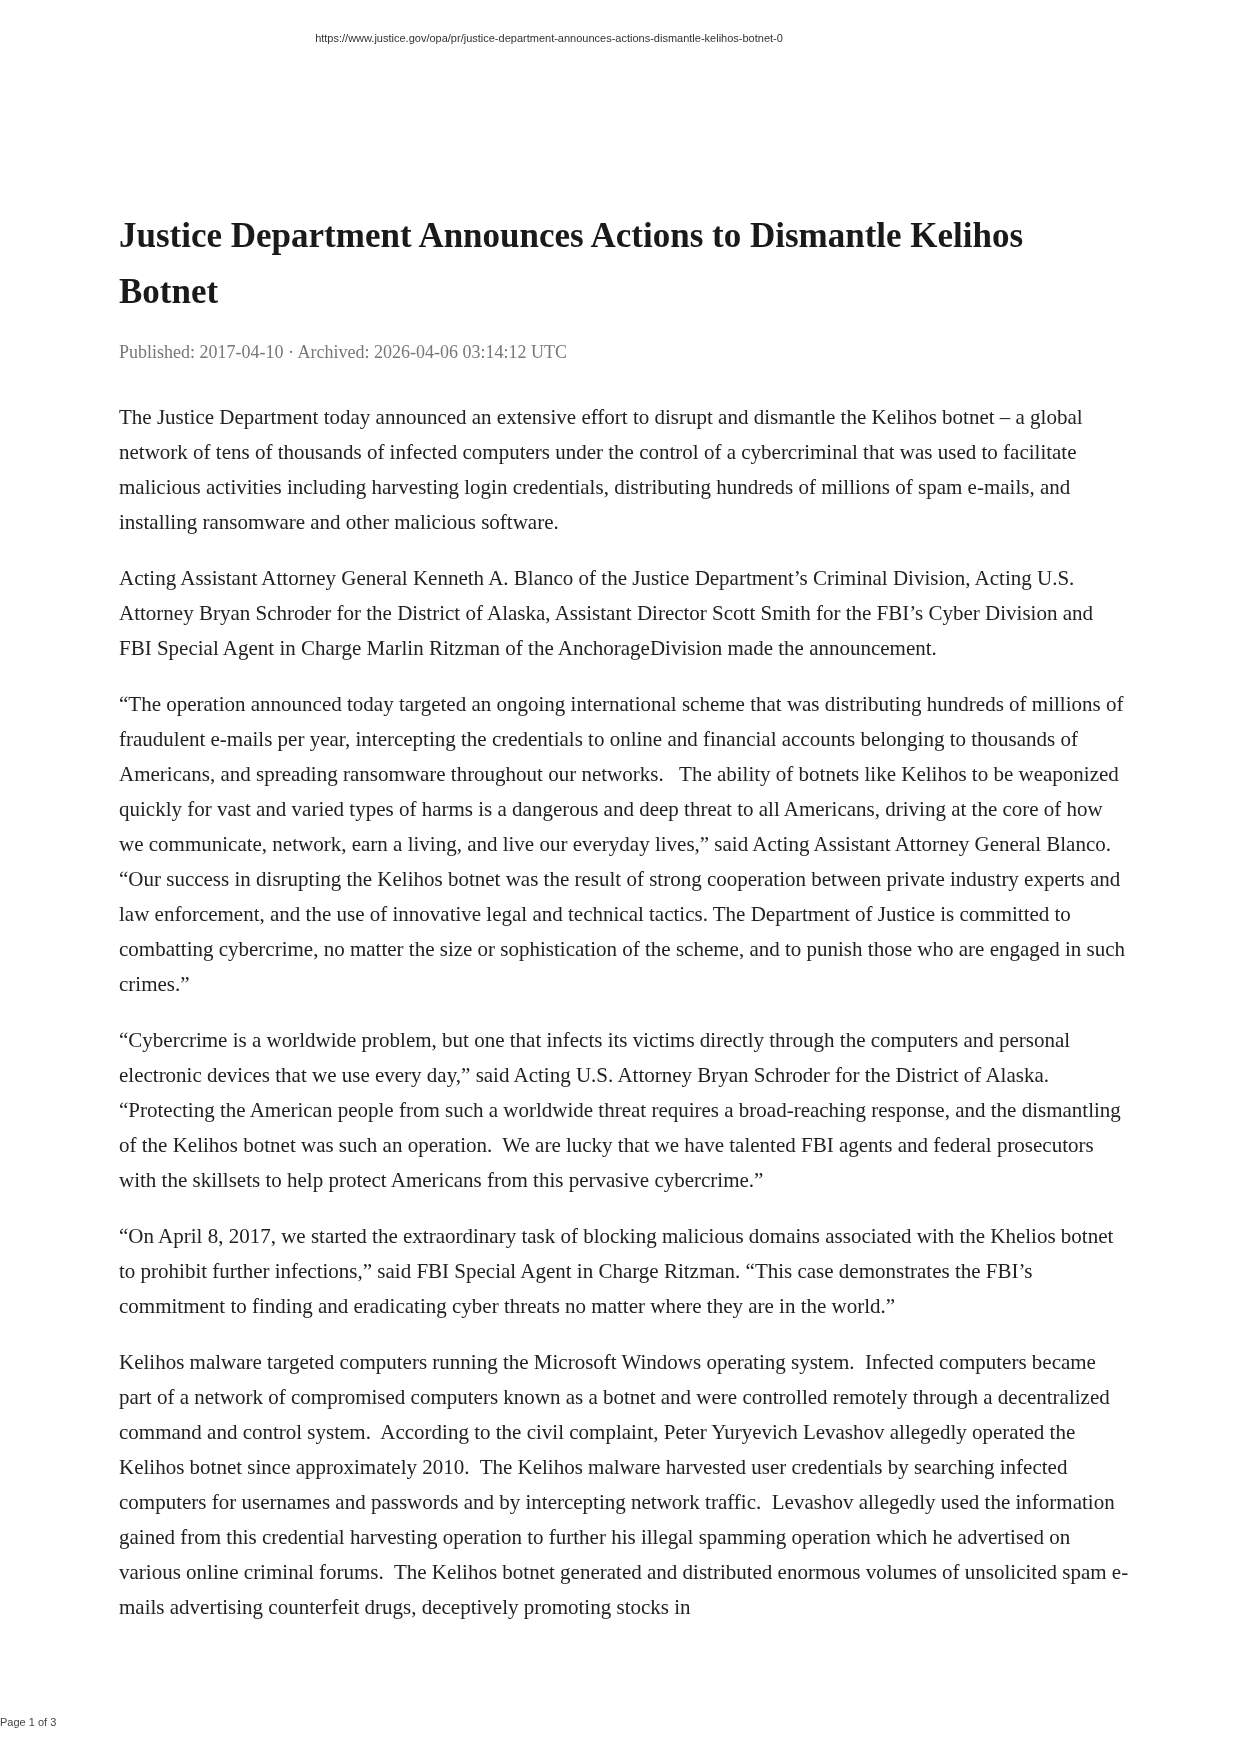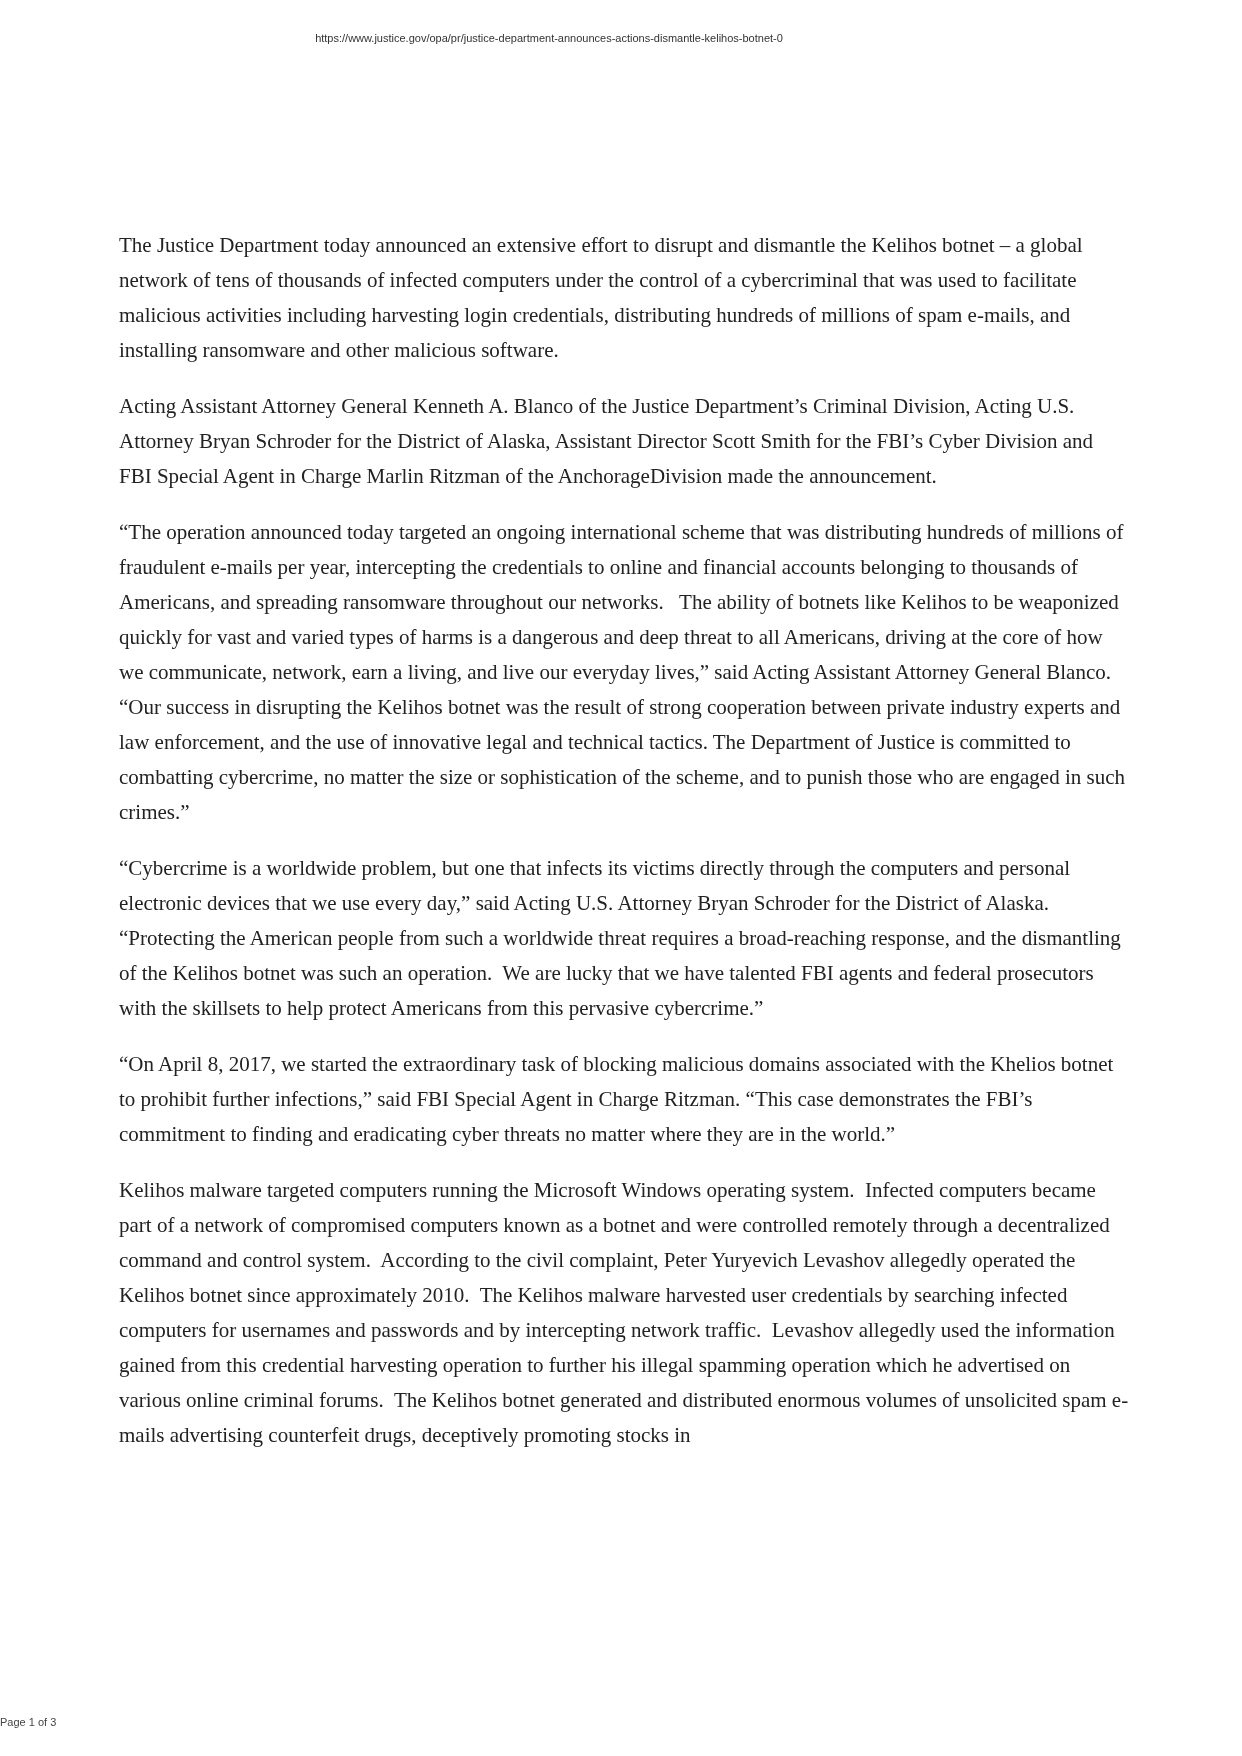--- a/index.html
+++ b/index.html
@@ -47,39 +47,41 @@
       line-height: 24px;
     }
     .body-text p {
       margin: 0 0 21px 0;
       font-size: 21px;
       line-height: 35px;
       color: #222222;
       white-space: pre-wrap;
     }
     .body-text {
-      margin-top: 20px;
+      margin-top: 36px;
     }
     .page-footer {
       position: absolute;
       top: 1716px;
       left: 0;
       width: 1242px;
       text-align: left;
       font-family: "Liberation Sans", "DejaVu Sans", sans-serif;
       font-size: 11px;
       color: #444444;
     }
   </style>
 </head>
 <body>
 
 <div class="url-header">https://www.justice.gov/opa/pr/justice-department-announces-actions-dismantle-kelihos-botnet-0</div>
 
 <div class="content">
+  <h1 class="title">Justice Department Announces Actions to Dismantle Kelihos Botnet</h1>
+  <div class="meta">Published: 2017-04-10 · Archived: 2026-04-06 03:14:12 UTC</div>
   <div class="body-text">
     <p>The Justice Department today announced an extensive effort to disrupt and dismantle the Kelihos botnet – a global network of tens of thousands of infected computers under the control of a cybercriminal that was used to facilitate malicious activities including harvesting login credentials, distributing hundreds of millions of spam e-mails, and installing ransomware and other malicious software.</p>
     <p>Acting Assistant Attorney General Kenneth A. Blanco of the Justice Department’s Criminal Division, Acting U.S. Attorney Bryan Schroder for the District of Alaska, Assistant Director Scott Smith for the FBI’s Cyber Division and FBI Special Agent in Charge Marlin Ritzman of the AnchorageDivision made the announcement.</p>
     <p>“The operation announced today targeted an ongoing international scheme that was distributing hundreds of millions of fraudulent e-mails per year, intercepting the credentials to online and financial accounts belonging to thousands of Americans, and spreading ransomware throughout our networks.   The ability of botnets like Kelihos to be weaponized quickly for vast and varied types of harms is a dangerous and deep threat to all Americans, driving at the core of how we communicate, network, earn a living, and live our everyday lives,” said Acting Assistant Attorney General Blanco.  “Our success in disrupting the Kelihos botnet was the result of strong cooperation between private industry experts and law enforcement, and the use of innovative legal and technical tactics. The Department of Justice is committed to combatting cybercrime, no matter the size or sophistication of the scheme, and to punish those who are engaged in such crimes.”</p>
     <p>“Cybercrime is a worldwide problem, but one that infects its victims directly through the computers and personal electronic devices that we use every day,” said Acting U.S. Attorney Bryan Schroder for the District of Alaska.  “Protecting the American people from such a worldwide threat requires a broad-reaching response, and the dismantling of the Kelihos botnet was such an operation.  We are lucky that we have talented FBI agents and federal prosecutors with the skillsets to help protect Americans from this pervasive cybercrime.”</p>
     <p>“On April 8, 2017, we started the extraordinary task of blocking malicious domains associated with the Khelios botnet to prohibit further infections,” said FBI Special Agent in Charge Ritzman. “This case demonstrates the FBI’s commitment to finding and eradicating cyber threats no matter where they are in the world.”</p>
     <p>Kelihos malware targeted computers running the Microsoft Windows operating system.  Infected computers became part of a network of compromised computers known as a botnet and were controlled remotely through a decentralized command and control system.  According to the civil complaint, Peter Yuryevich Levashov allegedly operated the Kelihos botnet since approximately 2010.  The Kelihos malware harvested user credentials by searching infected computers for usernames and passwords and by intercepting network traffic.  Levashov allegedly used the information gained from this credential harvesting operation to further his illegal spamming operation which he advertised on various online criminal forums.  The Kelihos botnet generated and distributed enormous volumes of unsolicited spam e-mails advertising counterfeit drugs, deceptively promoting stocks in</p>
   </div>
 </div>
 

